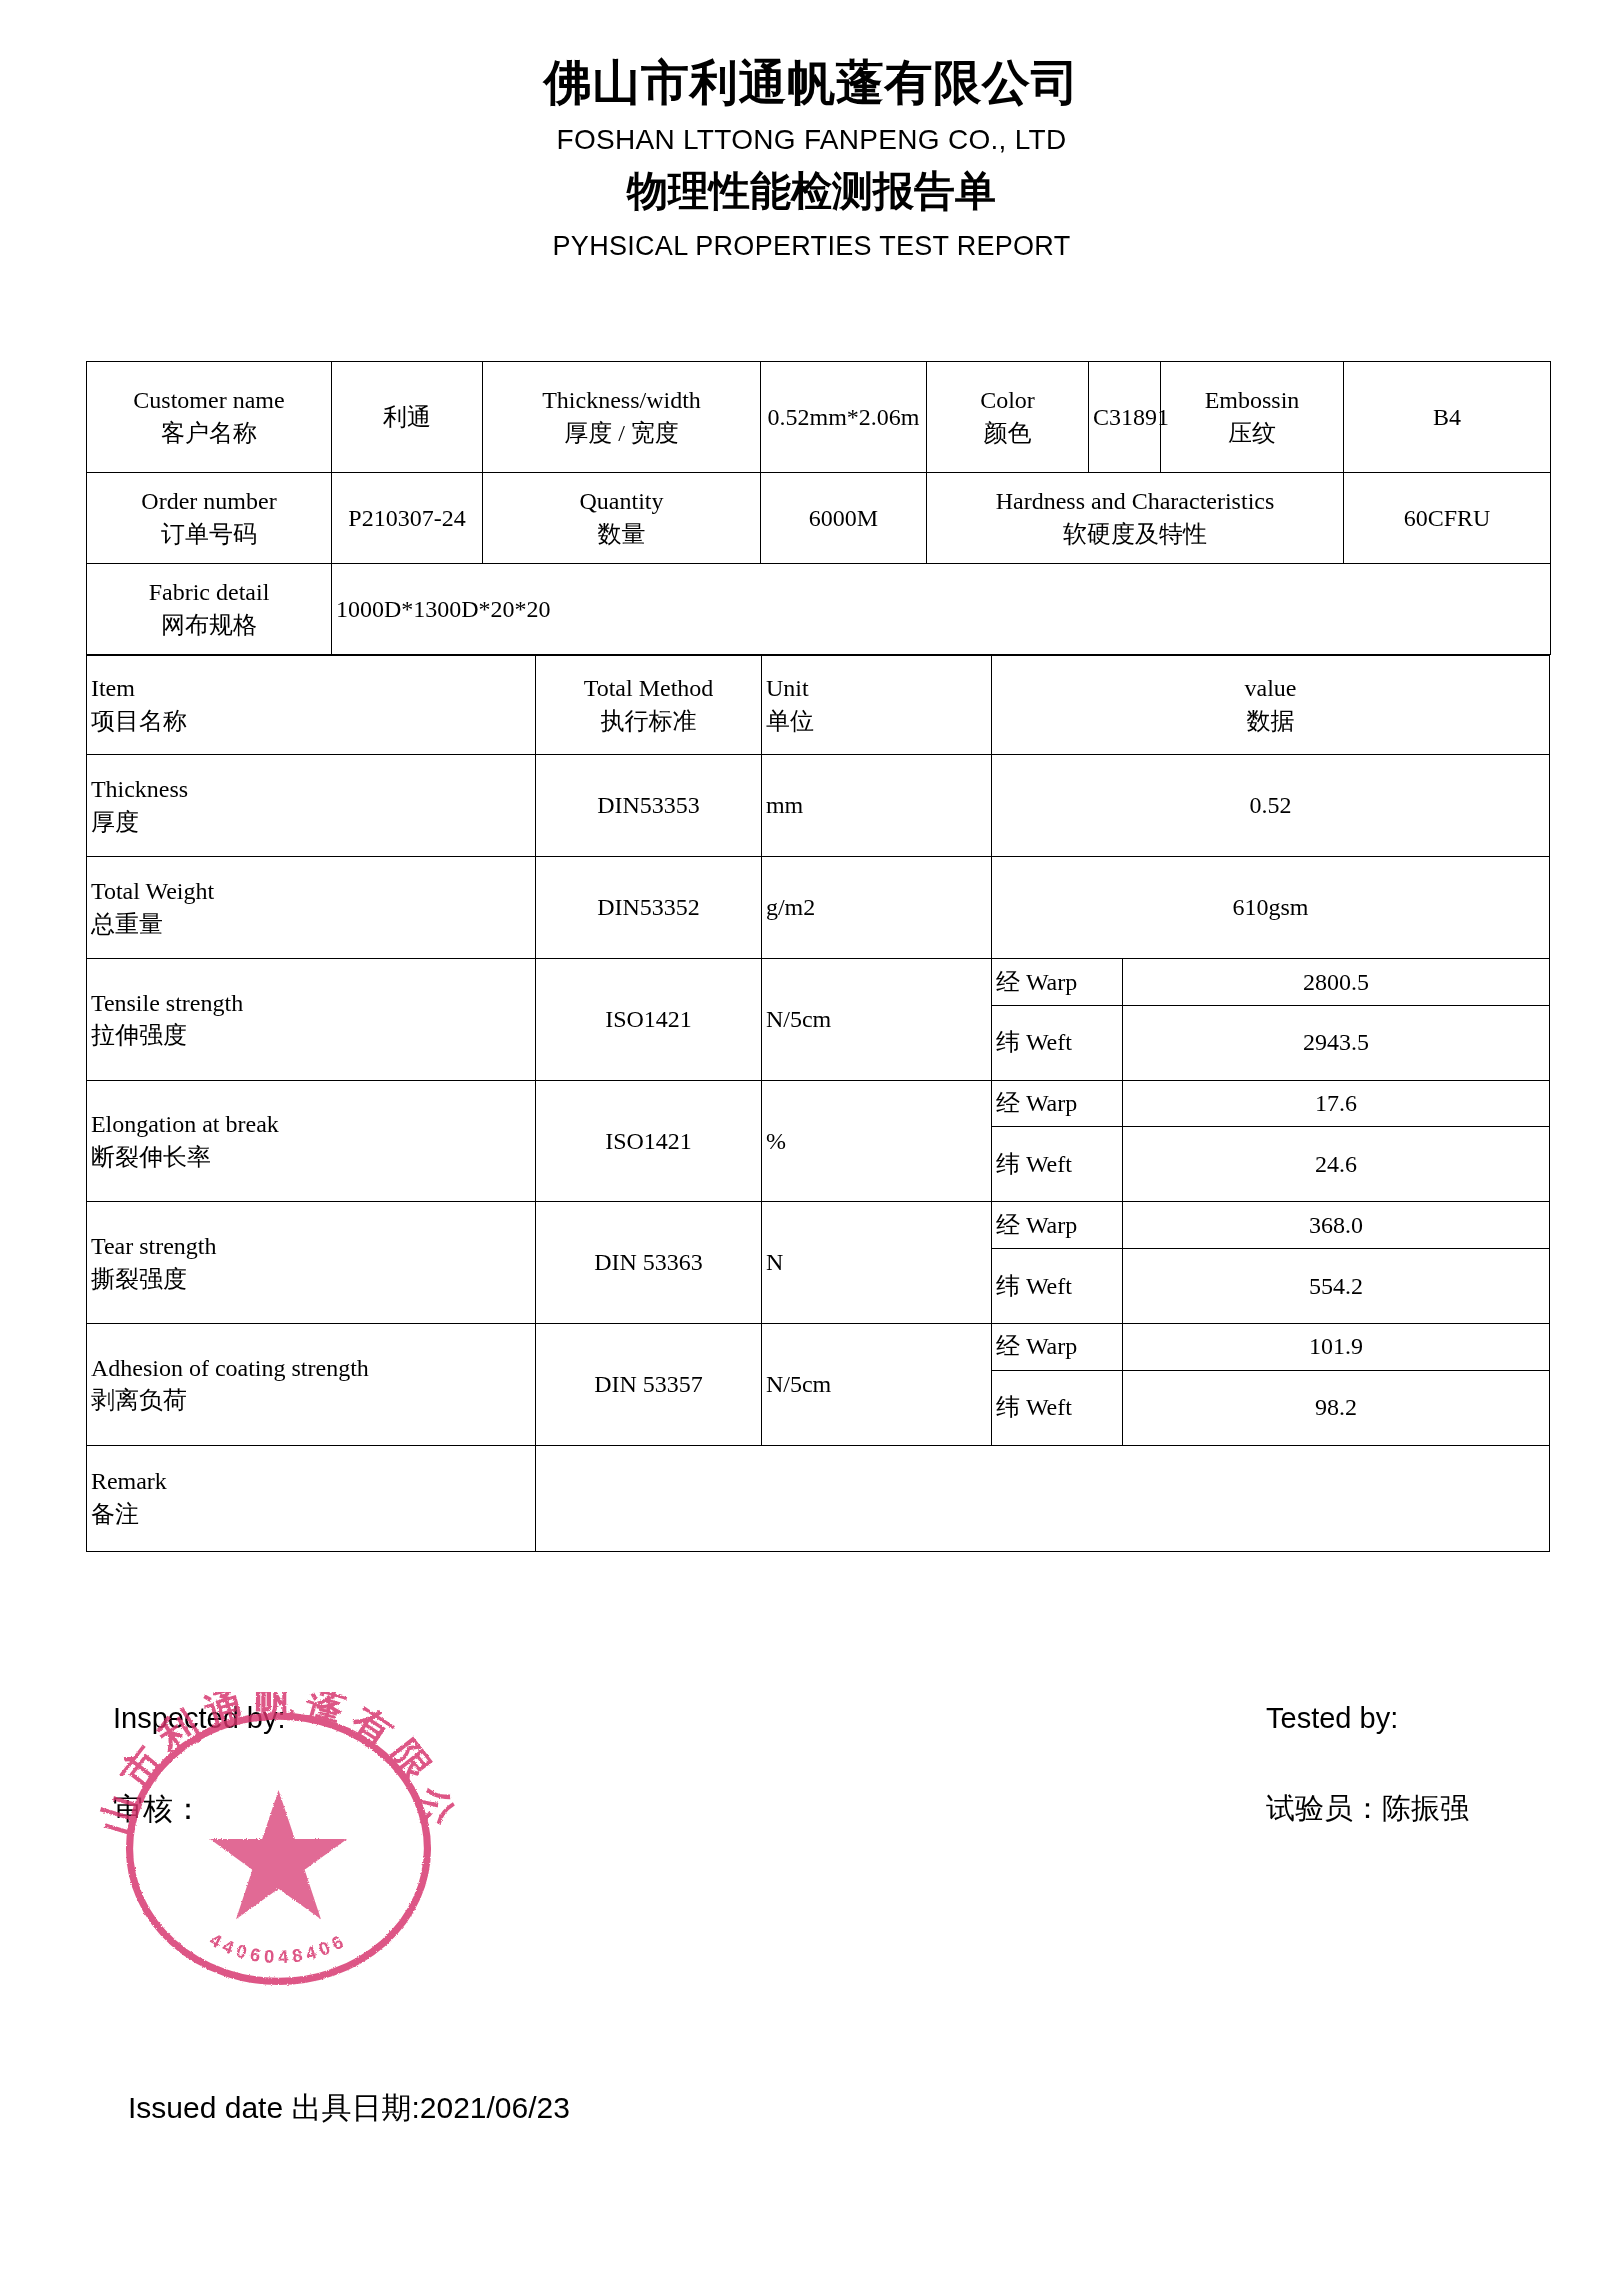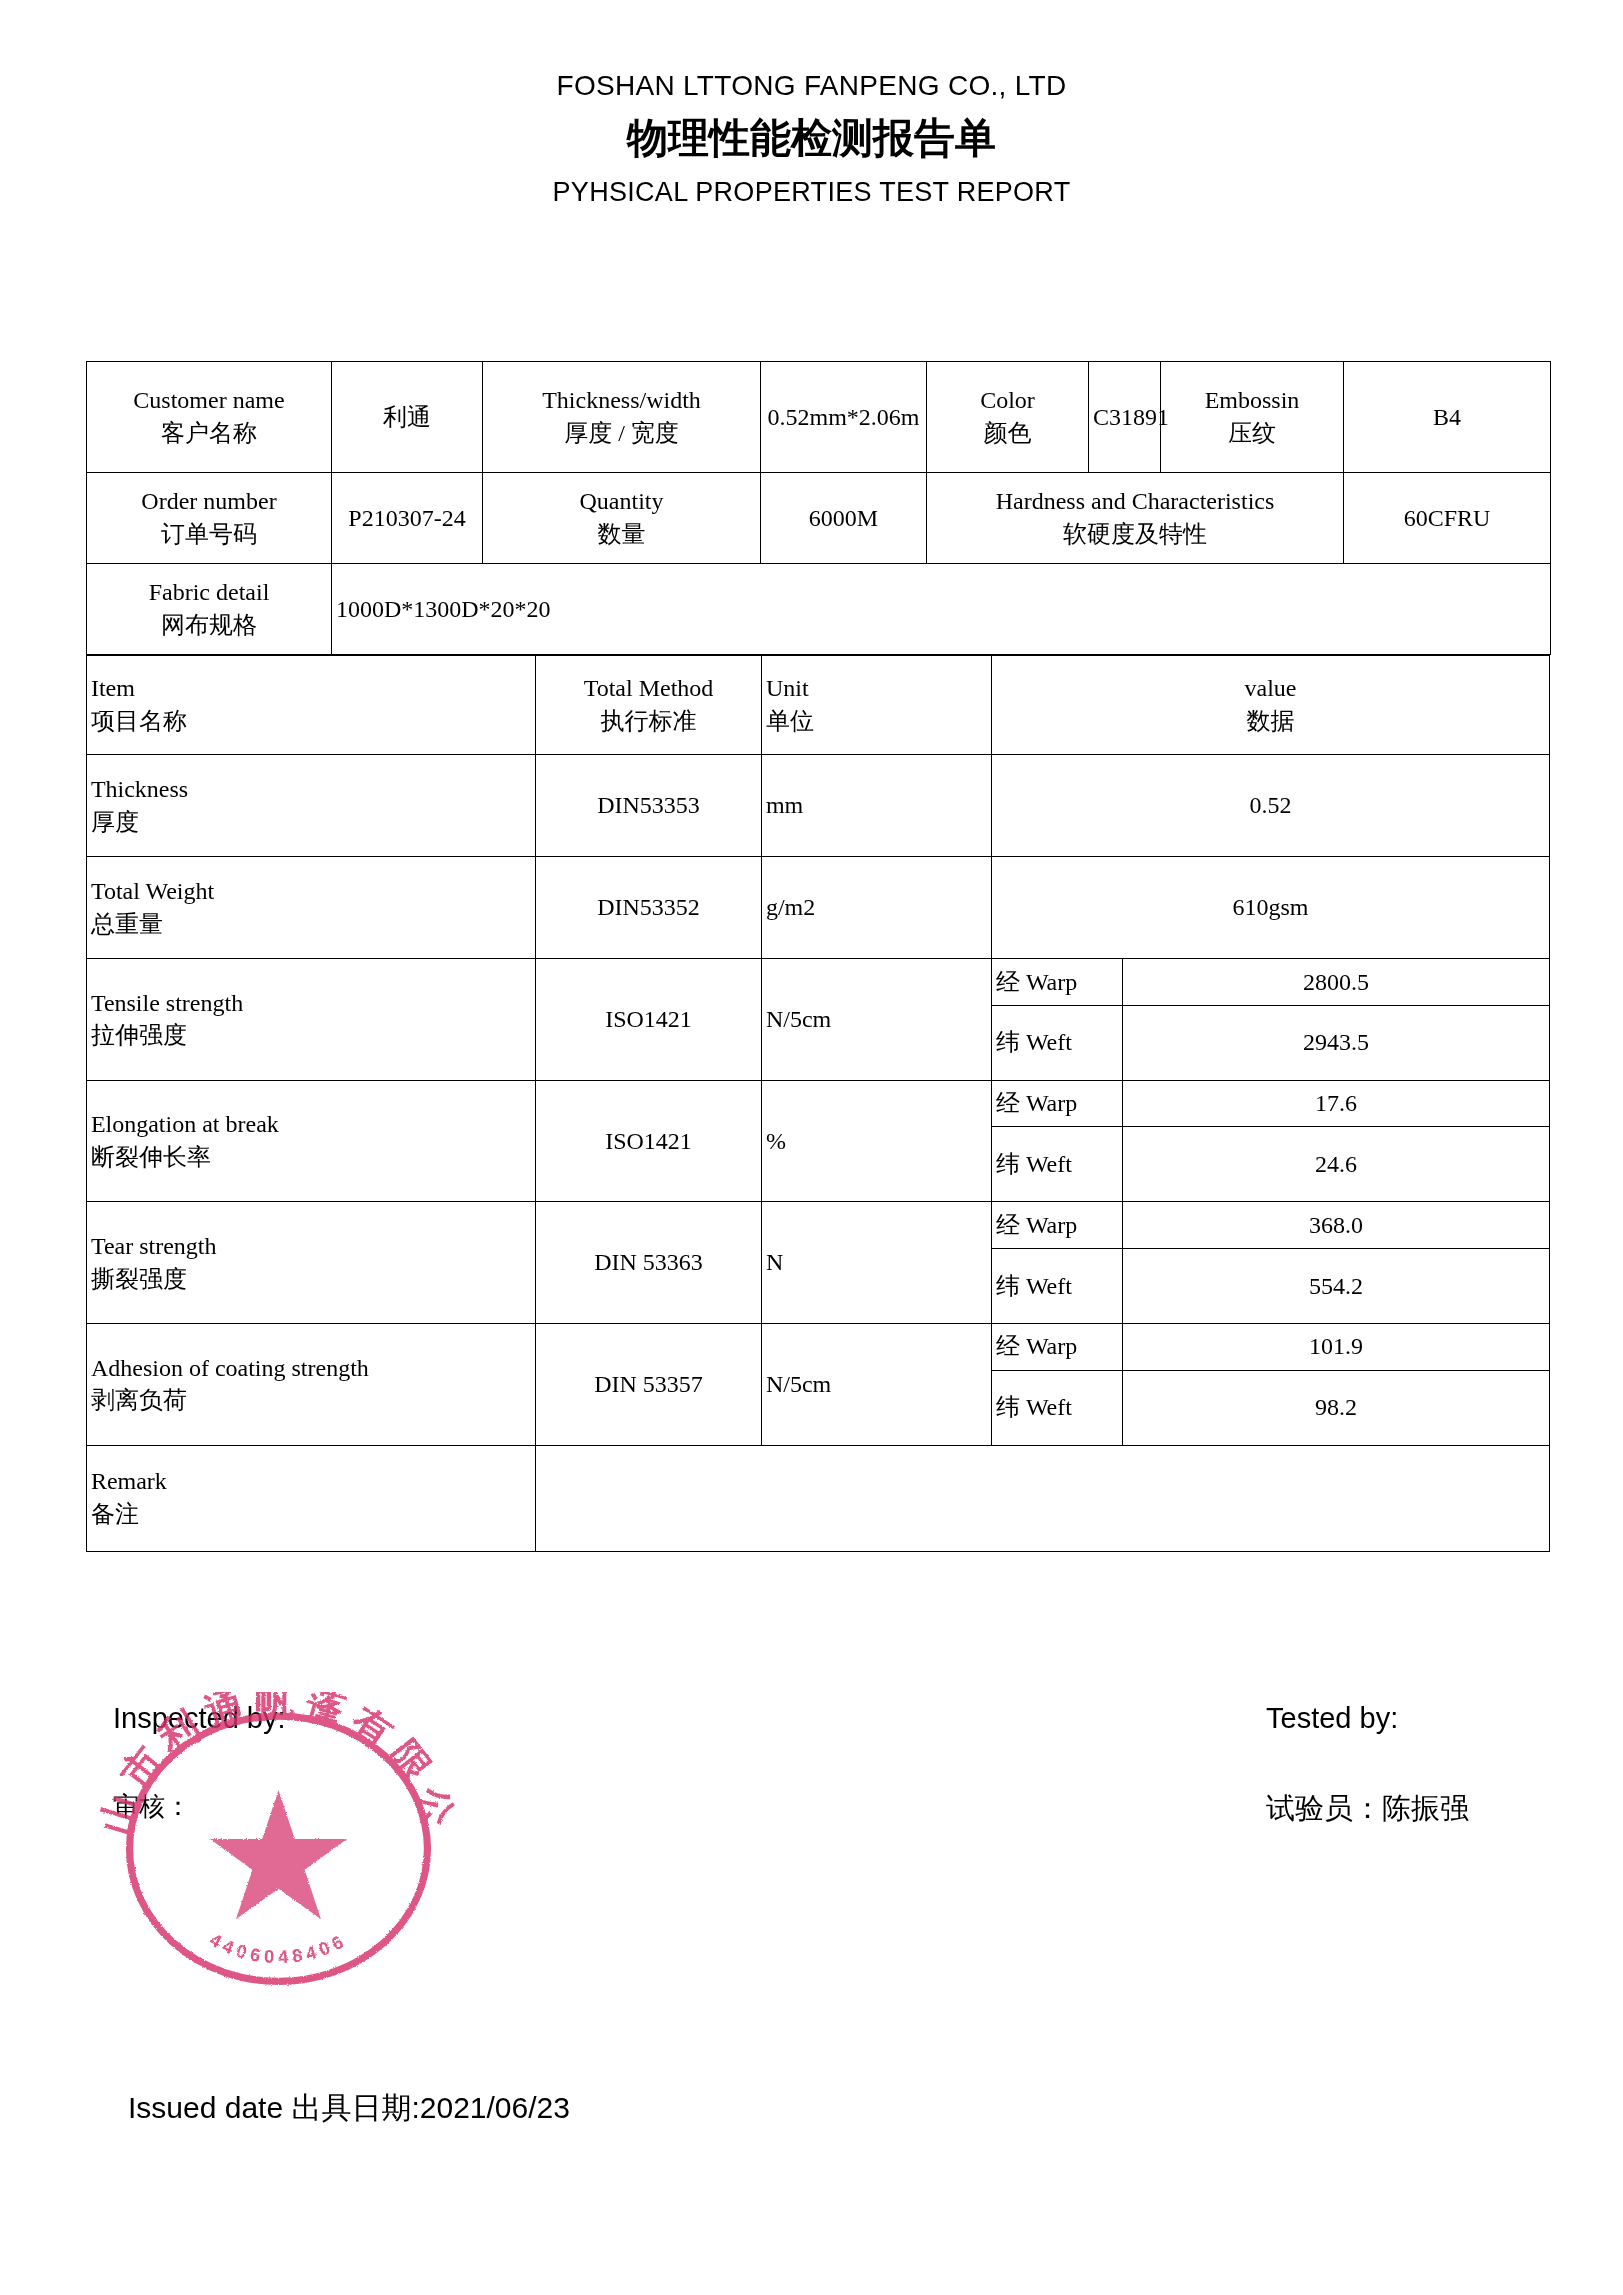--- a/index.html
+++ b/index.html
@@ -93,21 +93,21 @@
   .insp-label {
     position: absolute;
     left: 113px;
     top: 19.6px;
     font-size: 29px;
   }
   .insp-cn {
     position: absolute;
     left: 113px;
     top: 107px;
-    font-size: 26px;
+    font-size: 30px;
   }
   .test-label {
     position: absolute;
     left: 1266px;
     top: 19.6px;
     font-size: 29px;
   }
   .test-cn {
     position: absolute;
     left: 1266px;
@@ -129,20 +129,21 @@
     width: 373px;
     height: 294px;
     pointer-events: none;
   }
   .stamp svg { display: block; }
 </style>
 </head>
 <body>
 
 <div class="header">
+  <div class="title-cn-1">佛山市利通帆蓬有限公司</div>
   <div class="title-en-1">FOSHAN LTTONG FANPENG CO., LTD</div>
   <div class="title-cn-2">物理性能检测报告单</div>
   <div class="title-en-2">PYHSICAL PROPERTIES TEST REPORT</div>
 </div>
 
 <div class="sheet">
 
   <table class="grid">
     <colgroup>
       <col style="width:245px">

